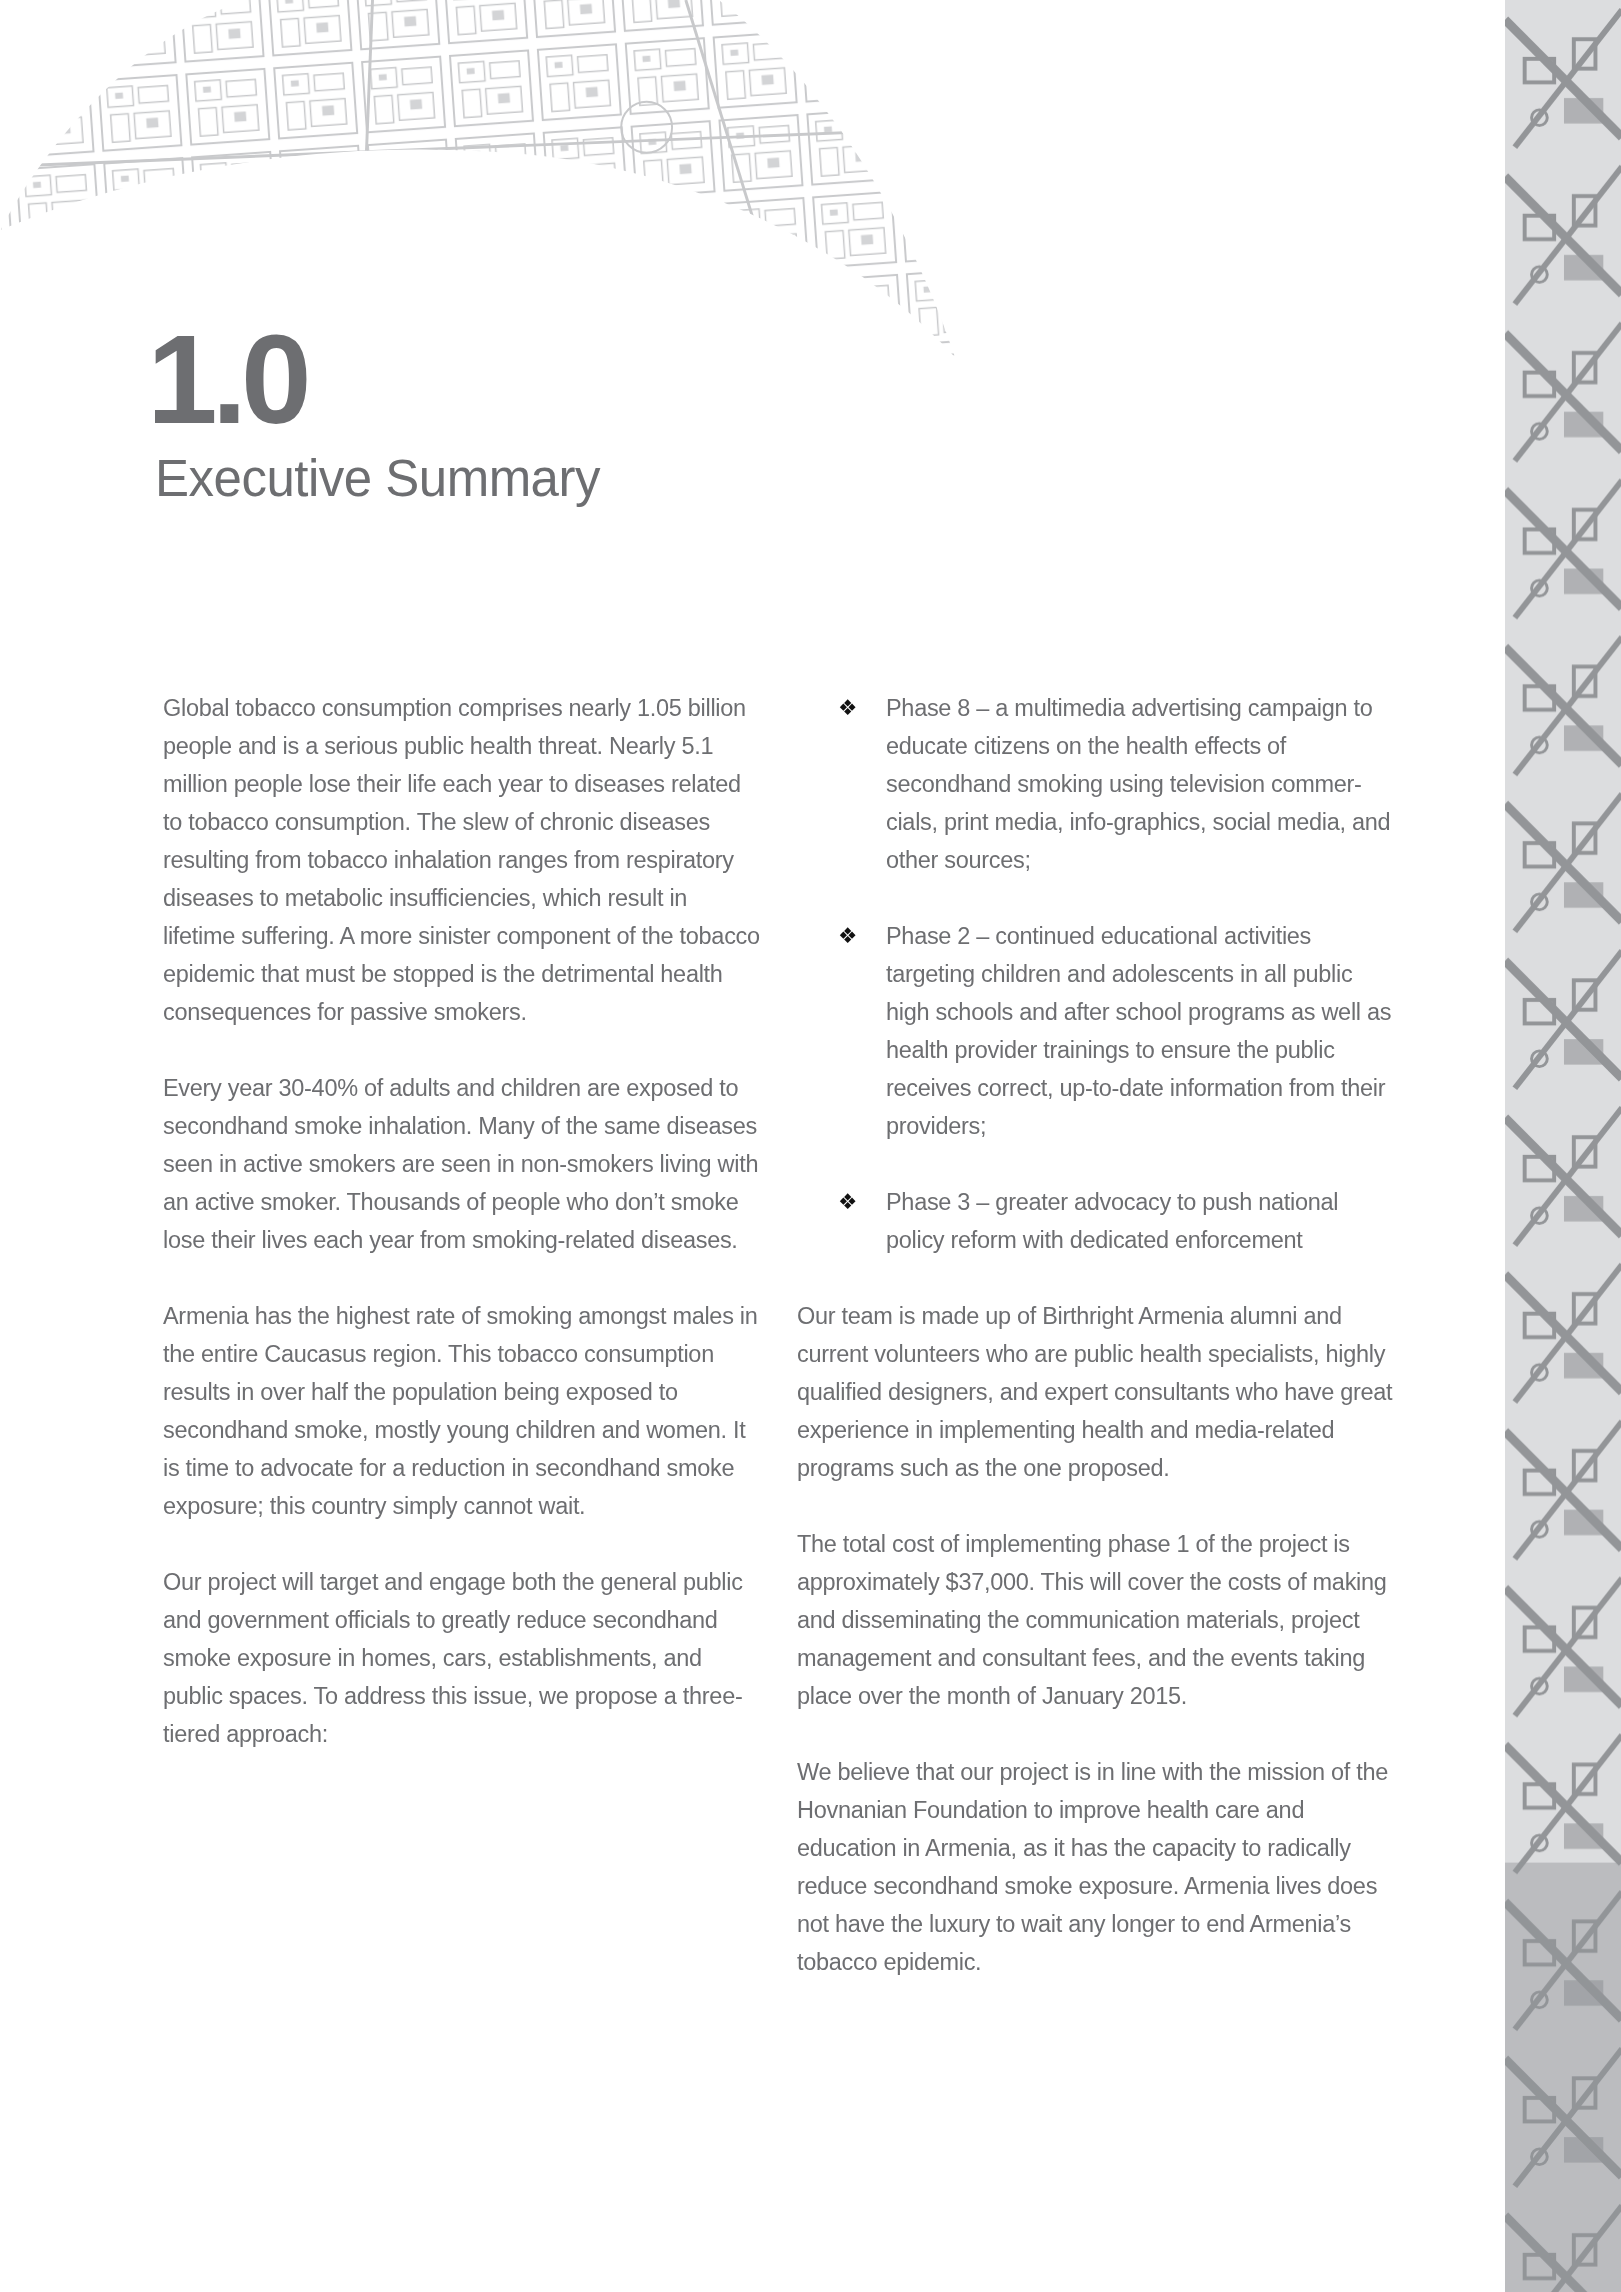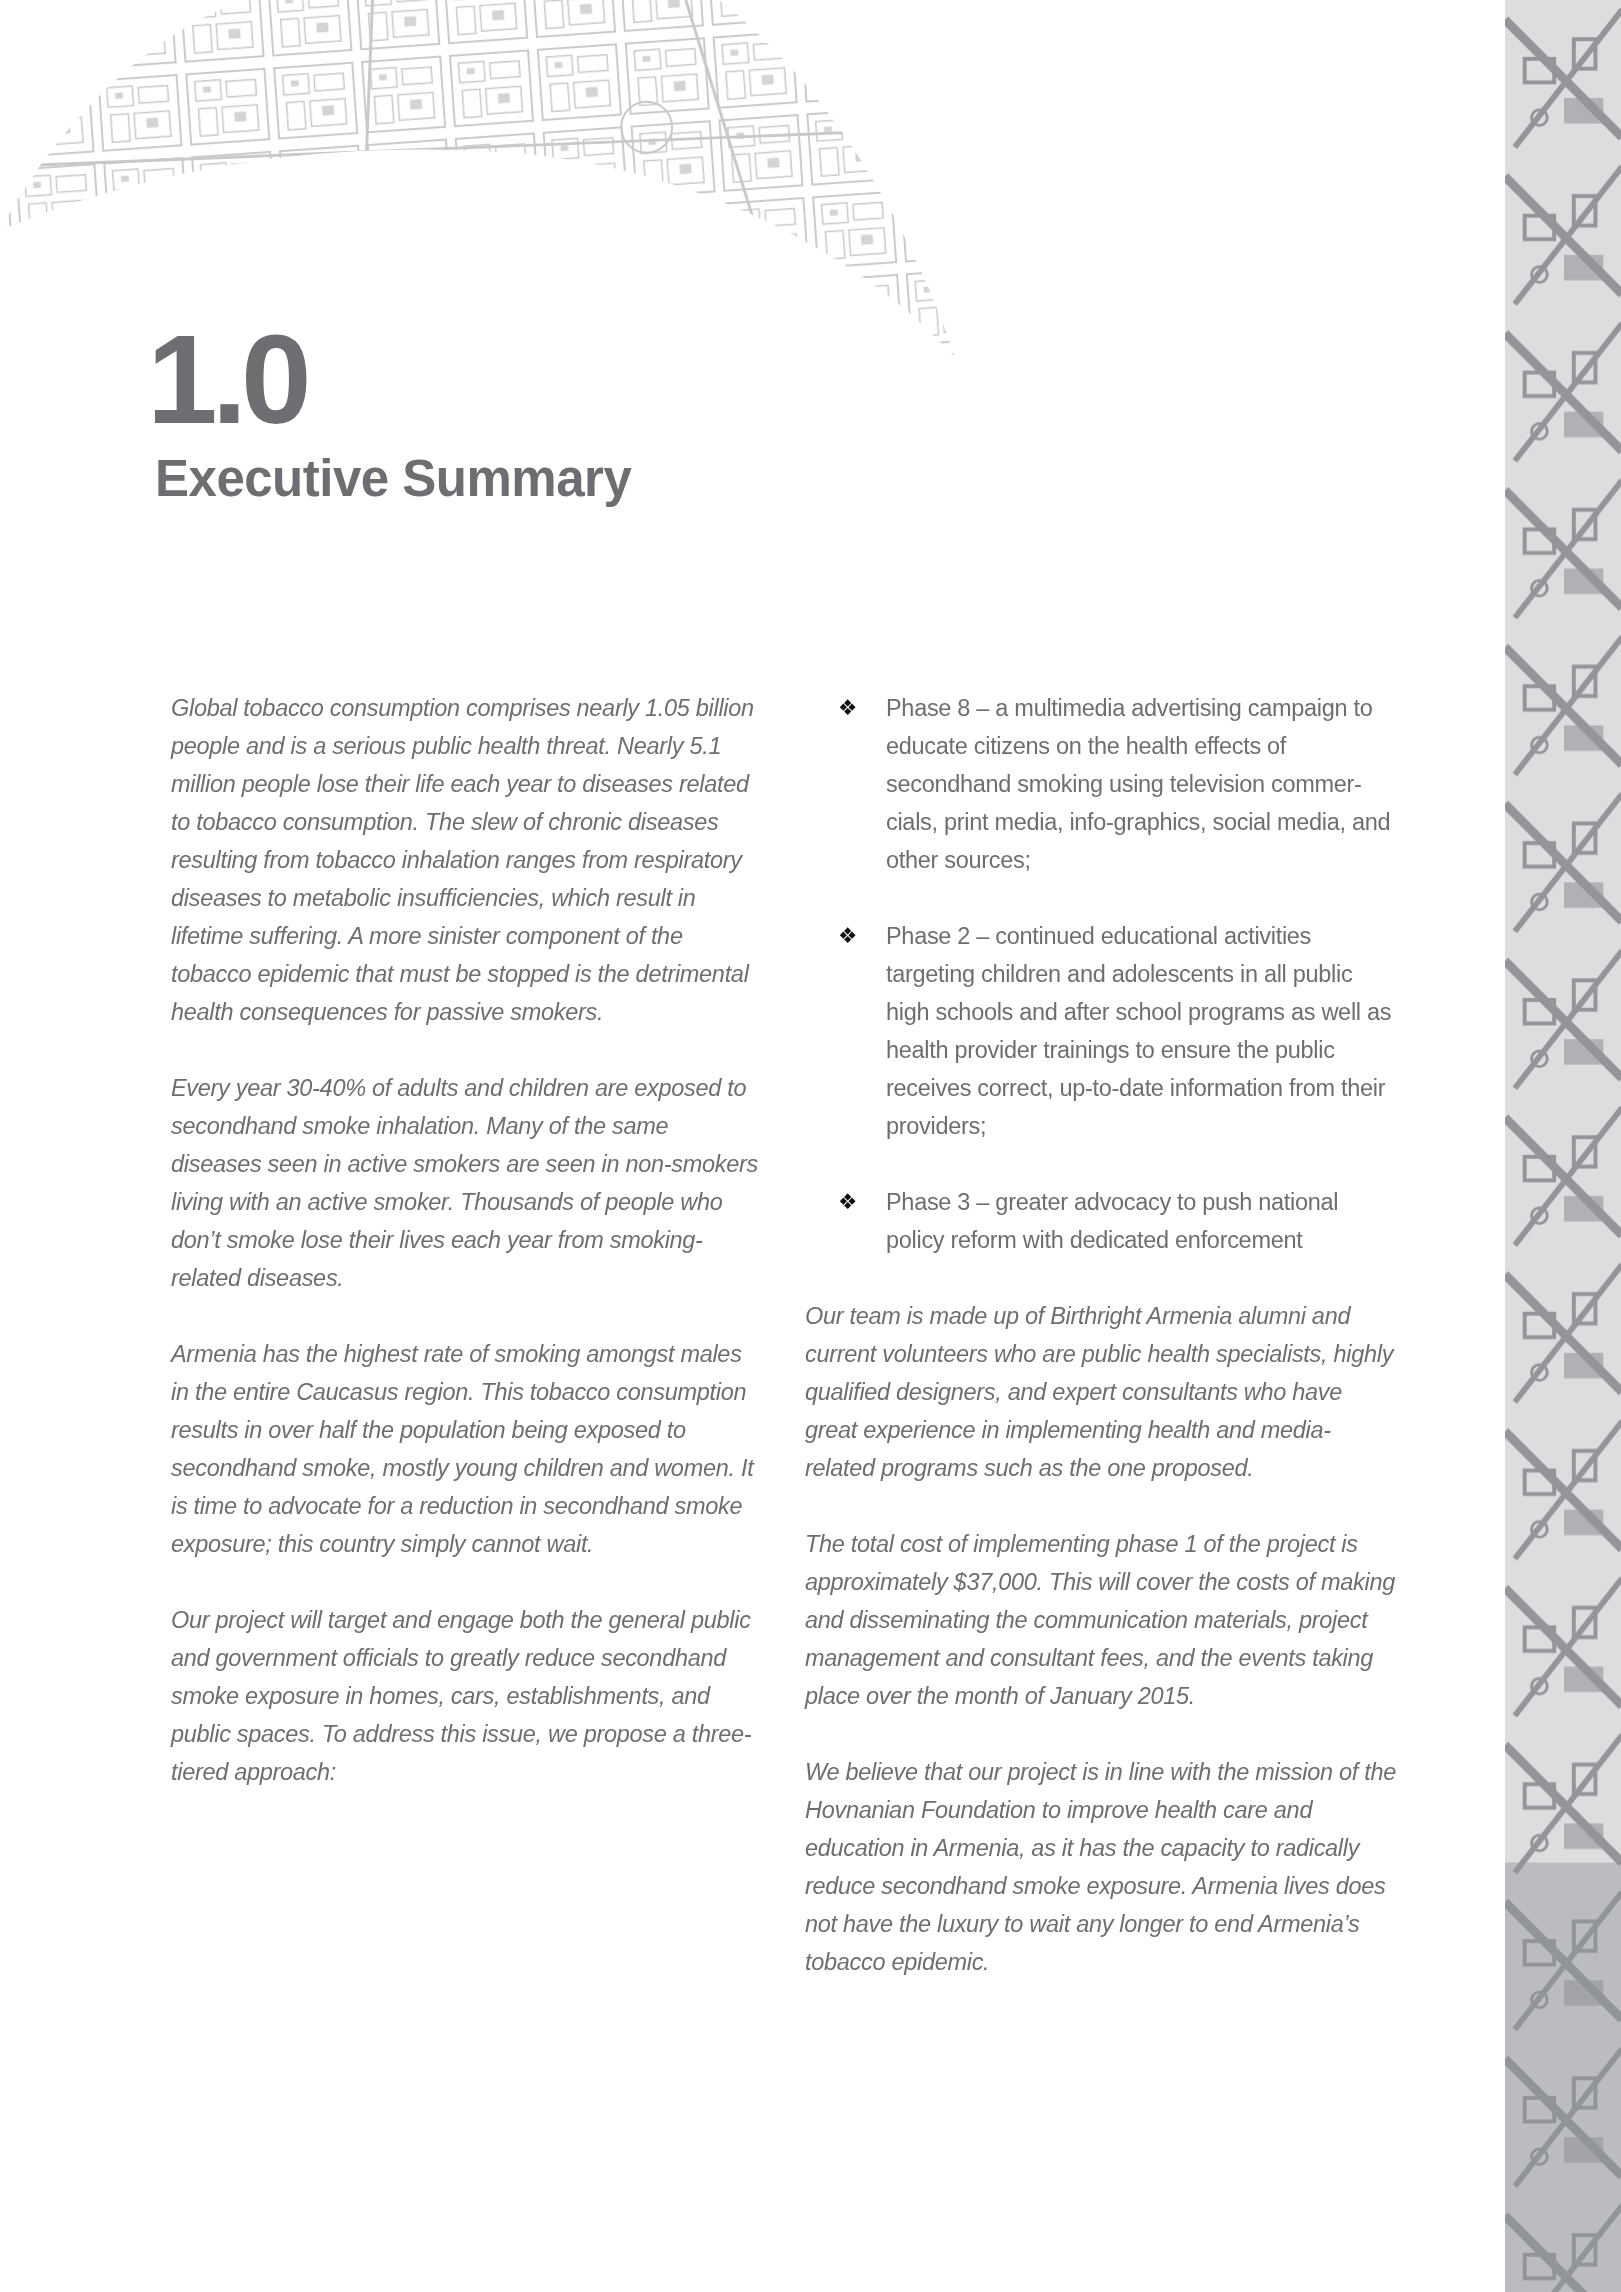--- a/index.html
+++ b/index.html
@@ -2,26 +2,26 @@
 <html><head>
 <meta charset="utf-8">
 <style>
   html, body { margin: 0; padding: 0; background: #ffffff; }
   body { width: 1621px; height: 2293px; position: relative; overflow: hidden;
          font-family: "Liberation Sans", "DejaVu Sans", sans-serif; color: #6d6e71; }
   .map-top { position: absolute; left: 0; top: 0; width: 980px; height: 372px; }
   .map-side { position: absolute; left: 1505px; top: 0; width: 117px; height: 2293px; }
   .section-number { position: absolute; left: 143px; top: 312px; font-size: 127px; font-weight: bold;
                     letter-spacing: -5.9px; line-height: 1; color: #6d6e71; margin: 4px; }
-  .section-title { position: absolute; left: 155px; top: 453px; font-size: 51px; font-weight: bold;
+  .section-title { position: absolute; left: 155px; top: 453px; font-size: 51px; font-weight: normal;
                    line-height: 1; color: #6d6e71; margin: 0; letter-spacing: -0.5px; }
   .col { position: absolute; font-size: 23.5px; line-height: 38px; color: #6d6e71; letter-spacing: -0.3px; }
   .col-left { left: 155px; top: 689px; width: 608px; }
   .col-right { left: 789px; top: 689px; width: 608px; }
-  .col p { margin: 0 0 38px 16px; font-style: italic; }
+  .col p { margin: 0 0 38px 8px; }
   .bullets { list-style: none; margin: 0 0 38px 0; padding: 0; }
   .bullets li { position: relative; padding-left: 97px; margin-bottom: 38px; }
   .bullets li:last-child { margin-bottom: 0; }
   .bullet-icon { position: absolute; left: 49px; top: 0; color: #111111; font-size: 21.6px;
                  font-family: "DejaVu Sans", sans-serif; line-height: 38px; }
 </style>
 </head>
 <body>
 
 <svg class="map-top" viewBox="0 0 1000 380" xmlns="http://www.w3.org/2000/svg">

